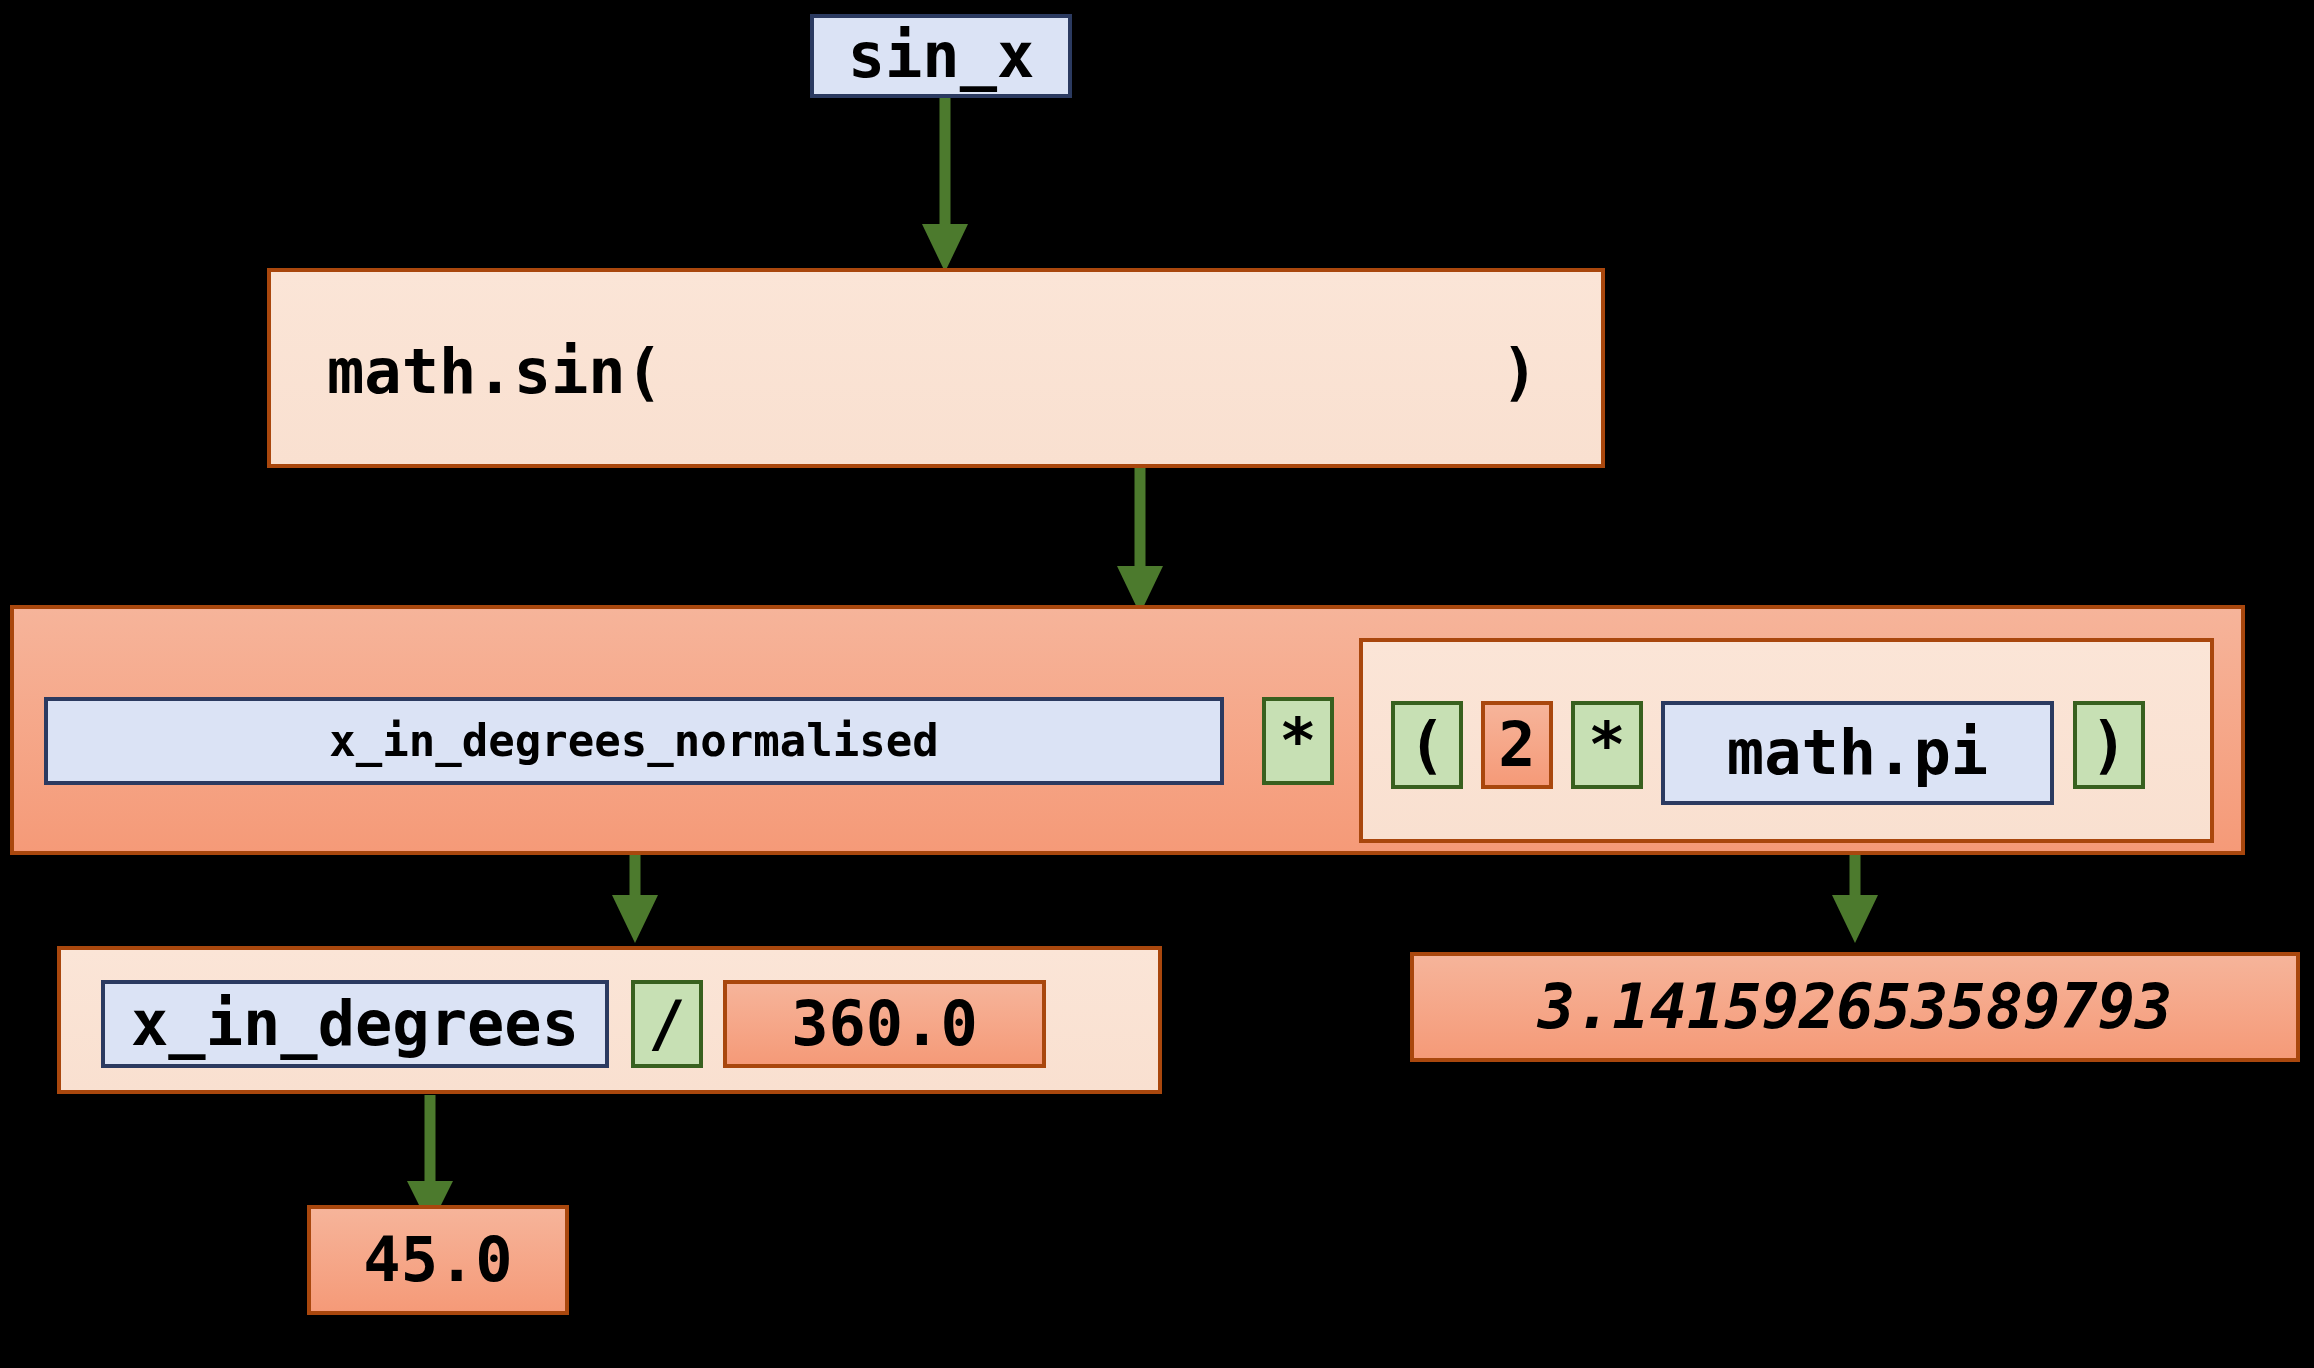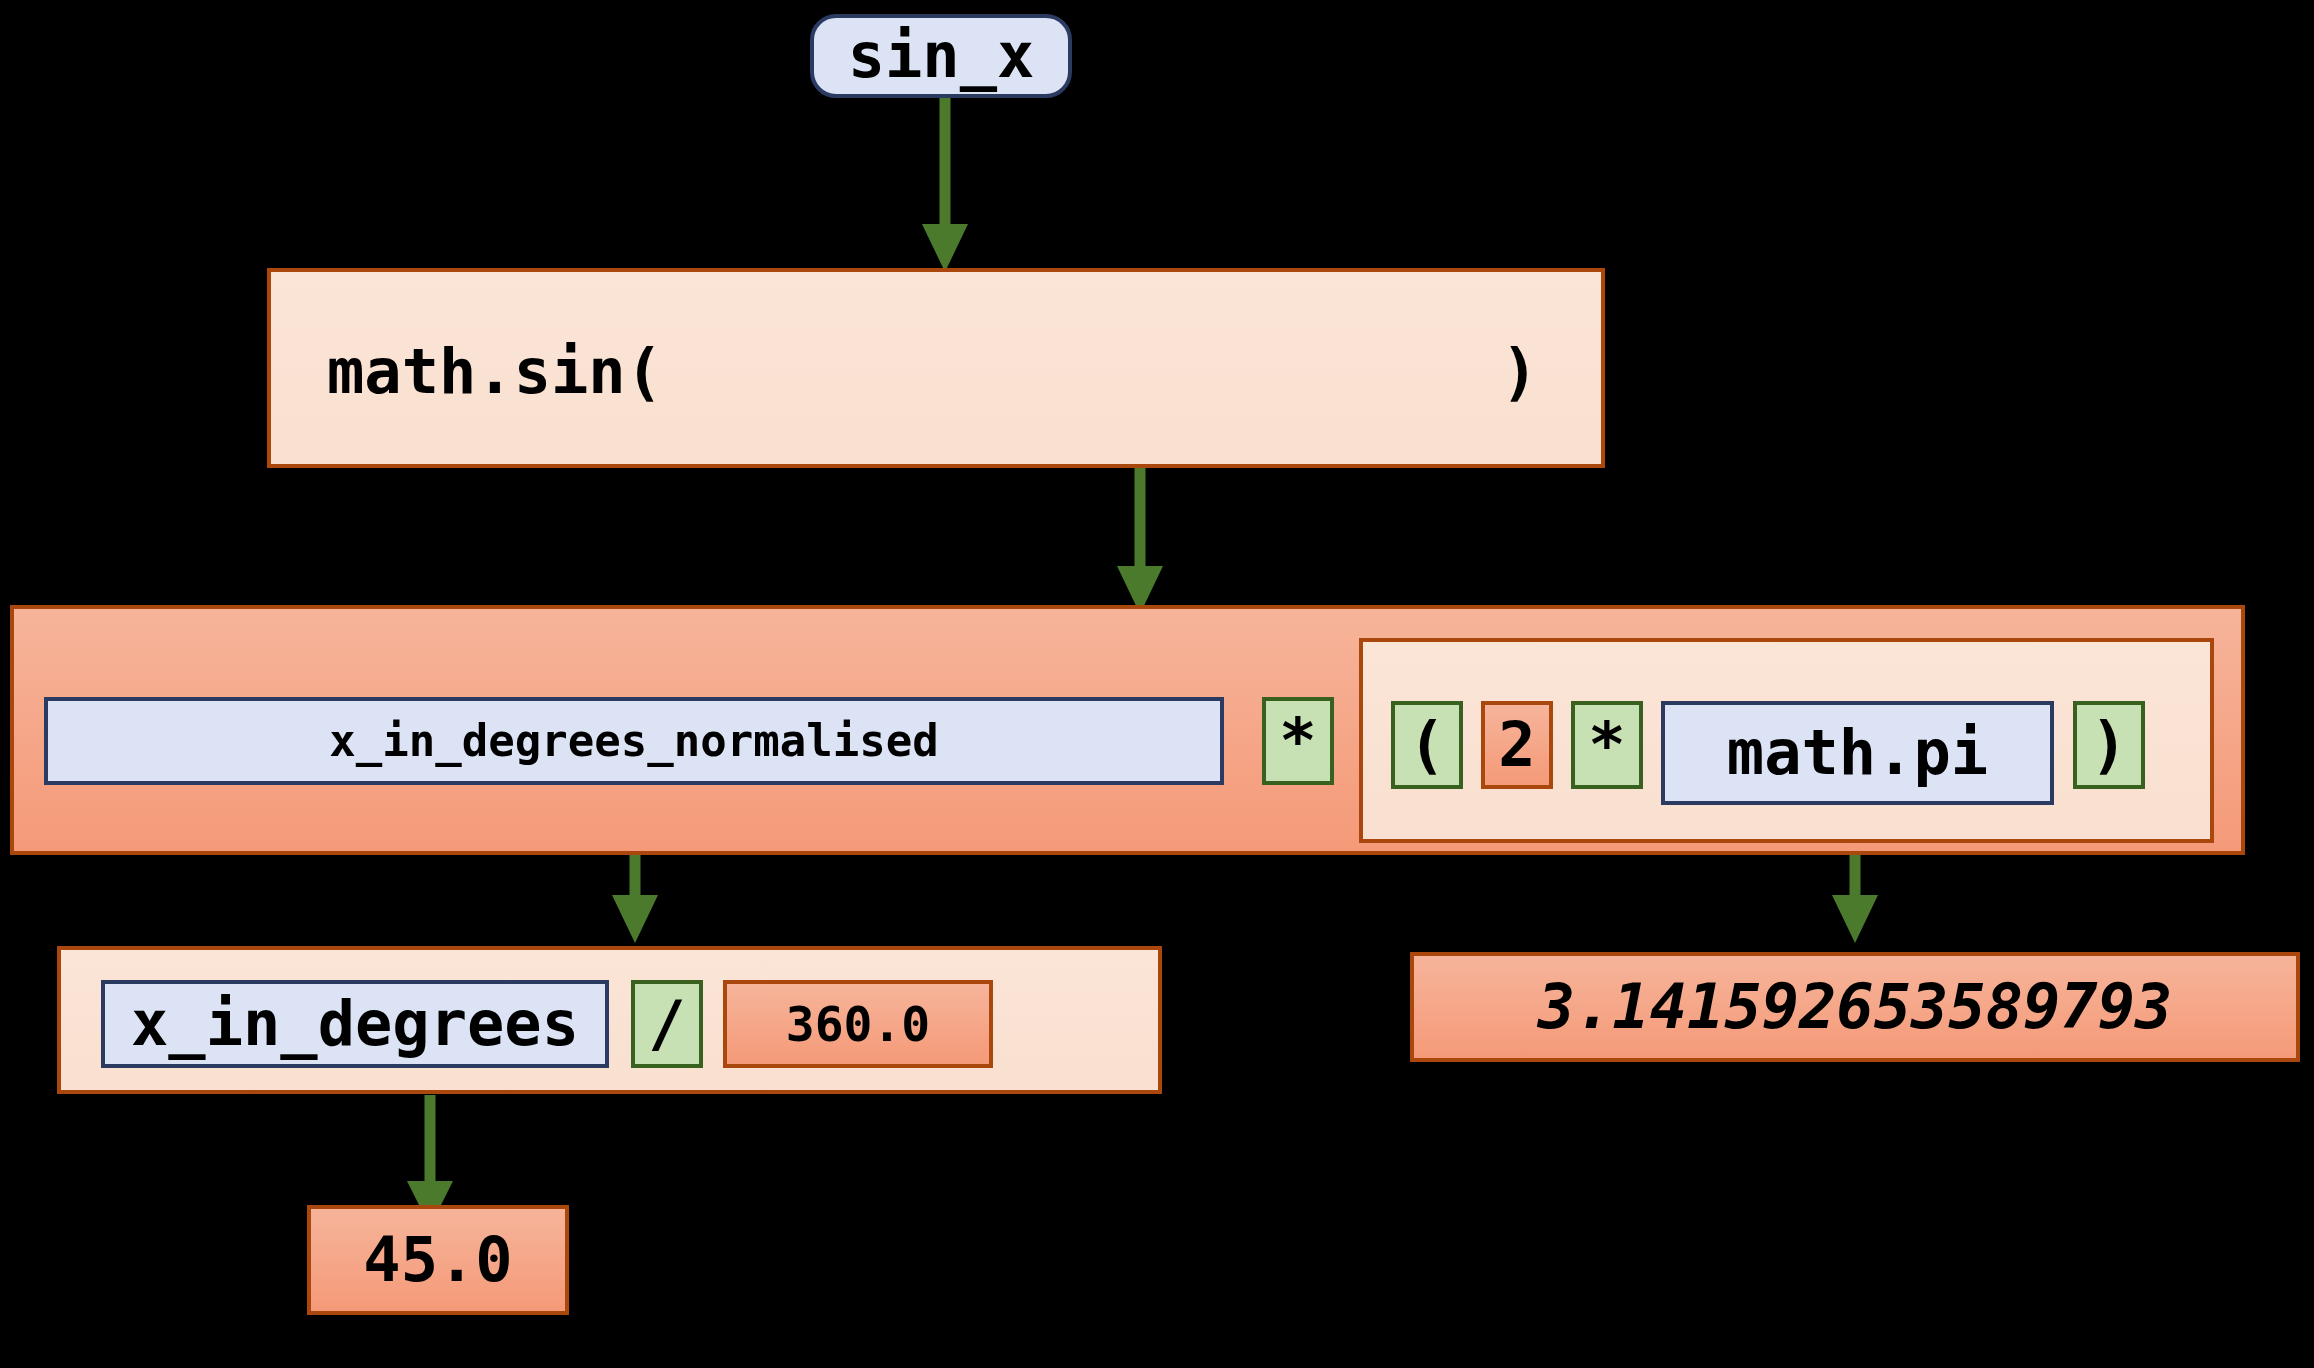--- a/index.html
+++ b/index.html
@@ -92,21 +92,21 @@
 <svg class="arrow" style="left:1825px; top:775px;" width="60" height="180" viewBox="0 0 60 180">
   <line x1="30" y1="0" x2="30" y2="138" stroke="#4c7a2d" stroke-width="11"></line>
   <polygon points="30,168 7,120 53,120" fill="#4c7a2d"></polygon>
 </svg>
 
 <svg class="arrow" style="left:400px; top:1095px;" width="60" height="140" viewBox="0 0 60 140">
   <line x1="30" y1="0" x2="30" y2="104" stroke="#4c7a2d" stroke-width="11"></line>
   <polygon points="30,132 7,86 53,86" fill="#4c7a2d"></polygon>
 </svg>
 
-<div class="node var" style="left:810px; top:14px; width:262px; height:84px; font-size:62px;border-radius:26px;">sin_x</div>
+<div class="node var" style="left:810px; top:14px; width:262px; height:84px; font-size:62px;">sin_x</div>
 
 <div class="node expr" style="left:267px; top:268px; width:1338px; height:200px;">
   <div class="plain" style="left:56px; top:0; height:200px; font-size:62px;">math.sin(</div>
   <div class="plain" style="left:1230px; top:0; height:200px; font-size:62px;">)</div>
 </div>
 
 <div class="node expr-strong" style="left:10px; top:605px; width:2235px; height:250px;">
 
   <div class="node var" style="left:30px; top:88px; width:1180px; height:88px; font-size:44px;">x_in_degrees_normalised</div>
 
@@ -122,18 +122,18 @@
 
     <div class="node var" style="left:298px; top:59px; width:393px; height:104px; font-size:62px;">math.pi</div>
 
     <div class="node op" style="left:710px; top:59px; width:72px; height:88px; font-size:62px;">)</div>
   </div>
 </div>
 
 <div class="node expr" style="left:57px; top:946px; width:1105px; height:148px;">
   <div class="node var" style="left:40px; top:30px; width:508px; height:88px; font-size:62px;">x_in_degrees</div>
   <div class="node op" style="left:570px; top:30px; width:72px; height:88px; font-size:62px;">/</div>
-  <div class="node lit" style="left:662px; top:30px; width:270px; height:88px; font-size:48px;">360.0</div>
+  <div class="node lit" style="left:662px; top:30px; width:323px; height:88px; font-size:62px;">360.0</div>
 </div>
 
 <div class="node lit" style="left:1410px; top:952px; width:890px; height:110px; font-size:62px;font-style:italic;">3.141592653589793</div>
 
 <div class="node lit" style="left:307px; top:1205px; width:262px; height:110px; font-size:62px;">45.0</div>
 
 </body></html>

